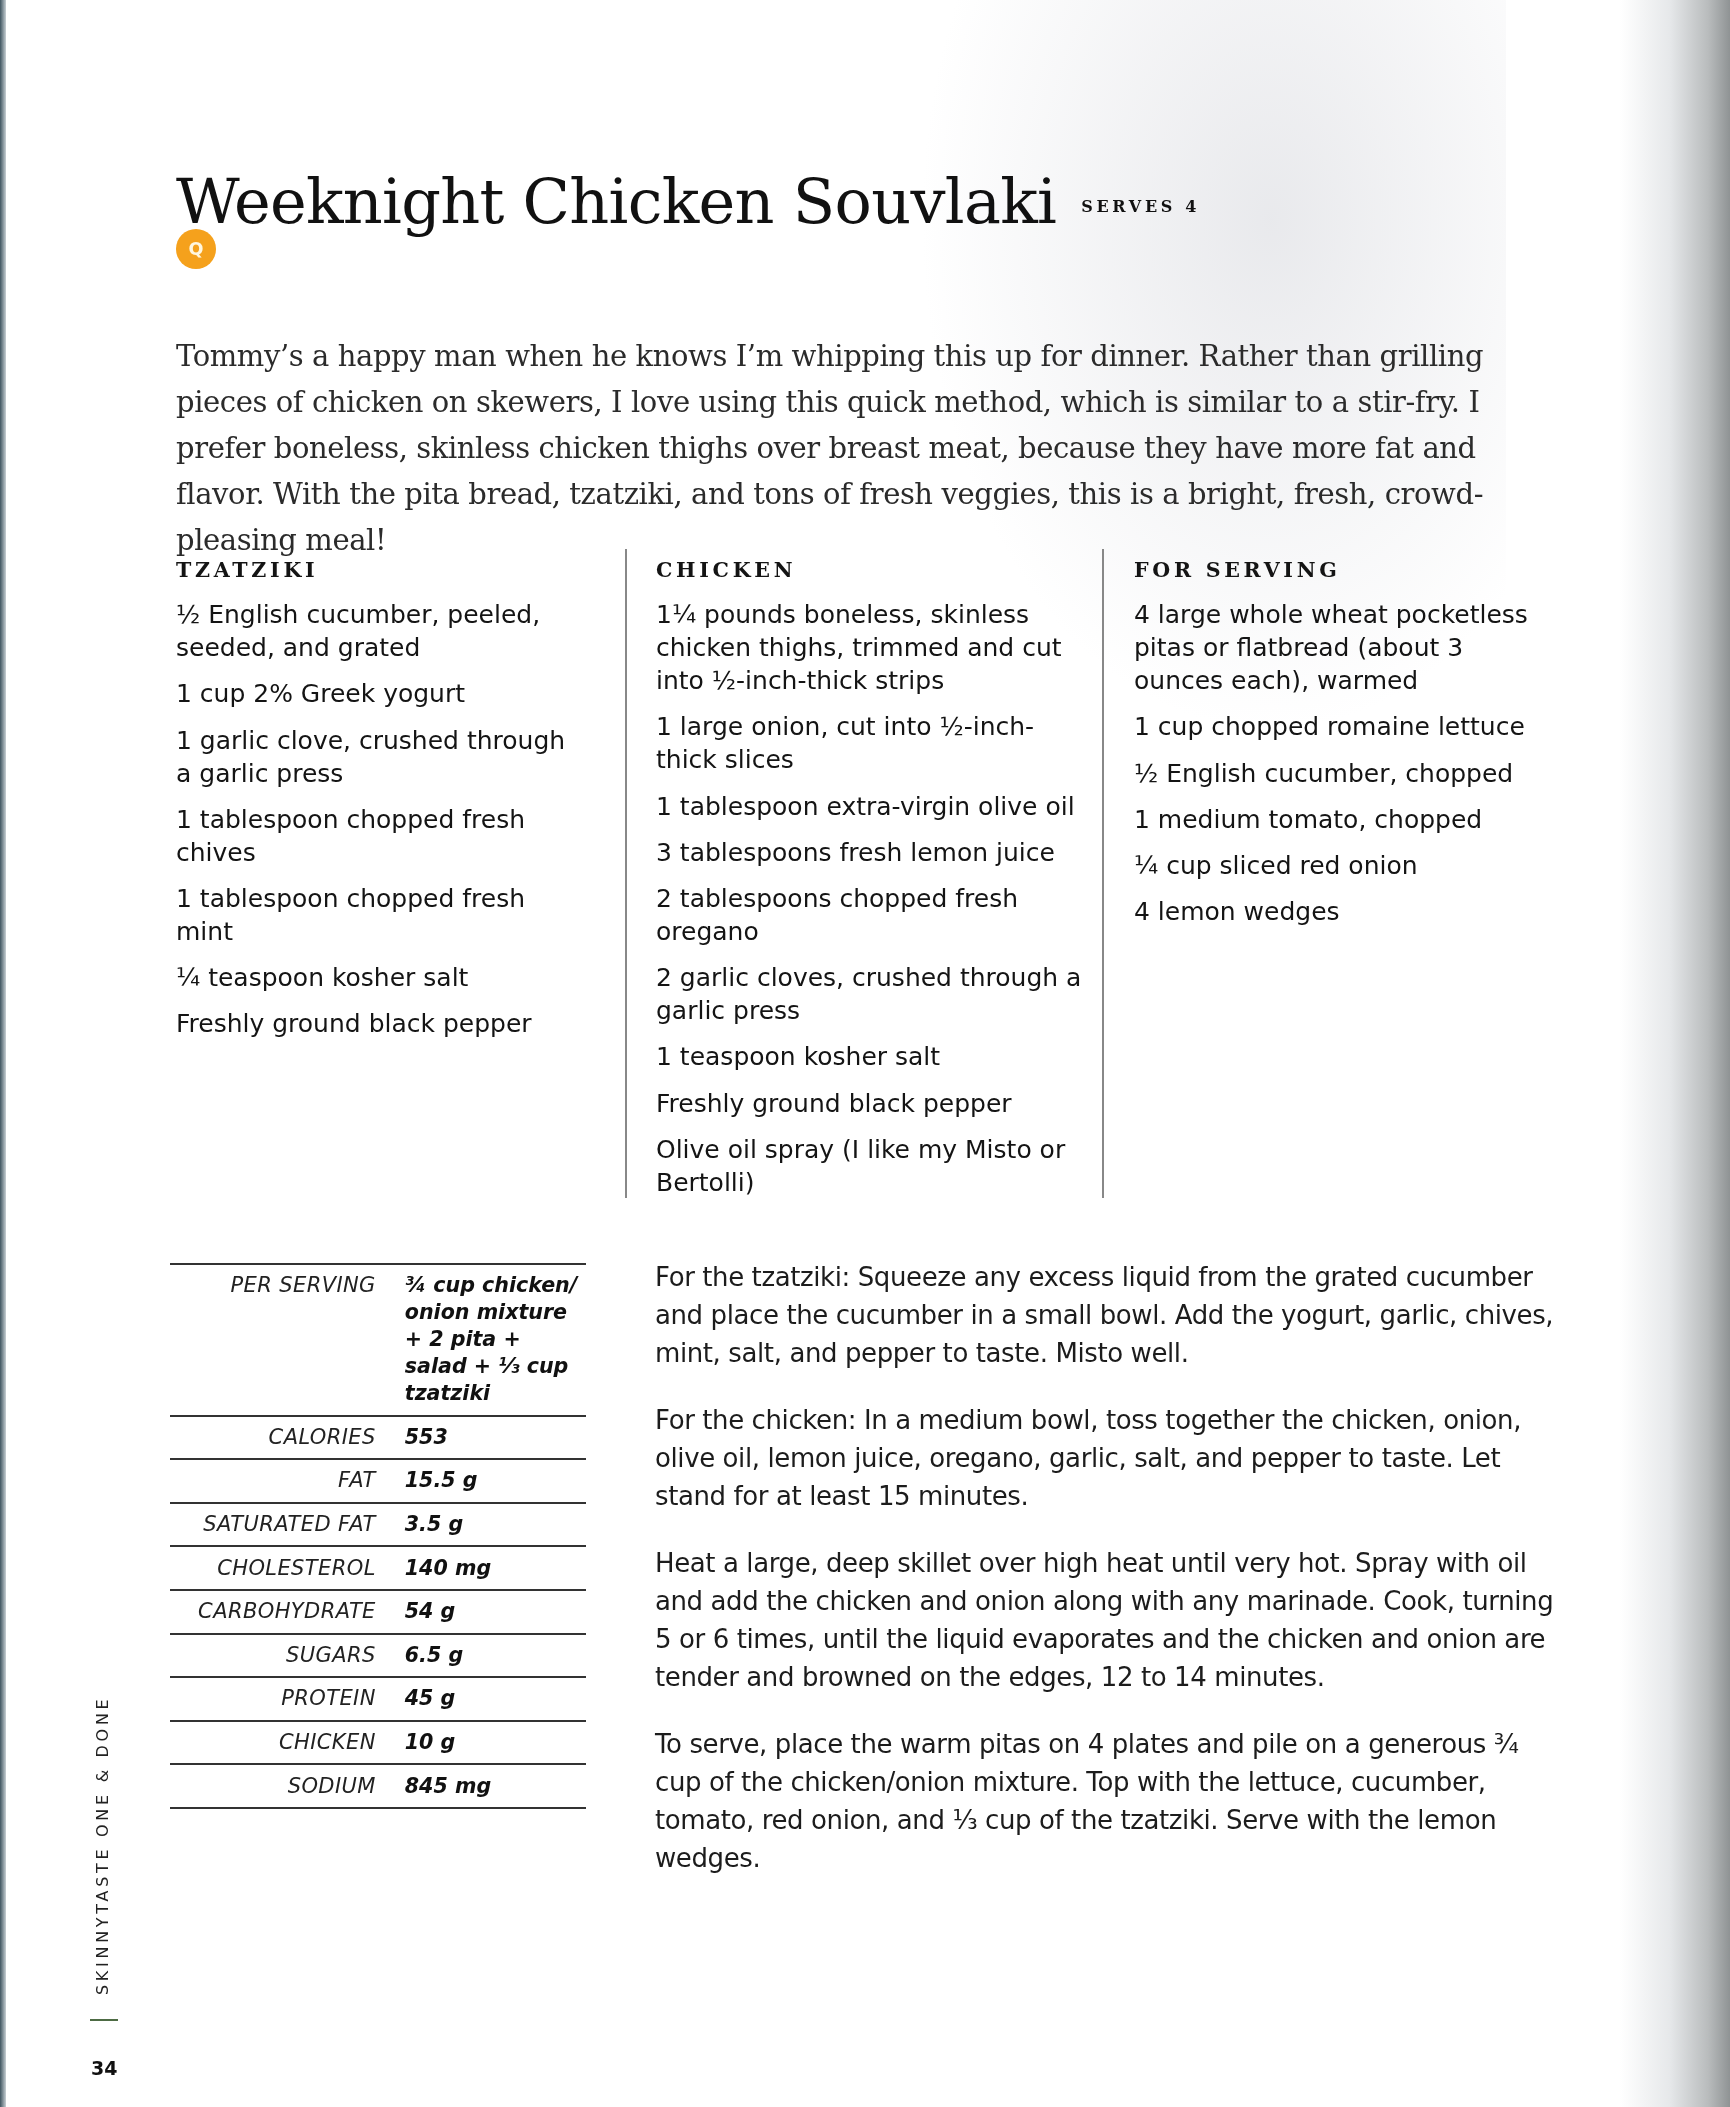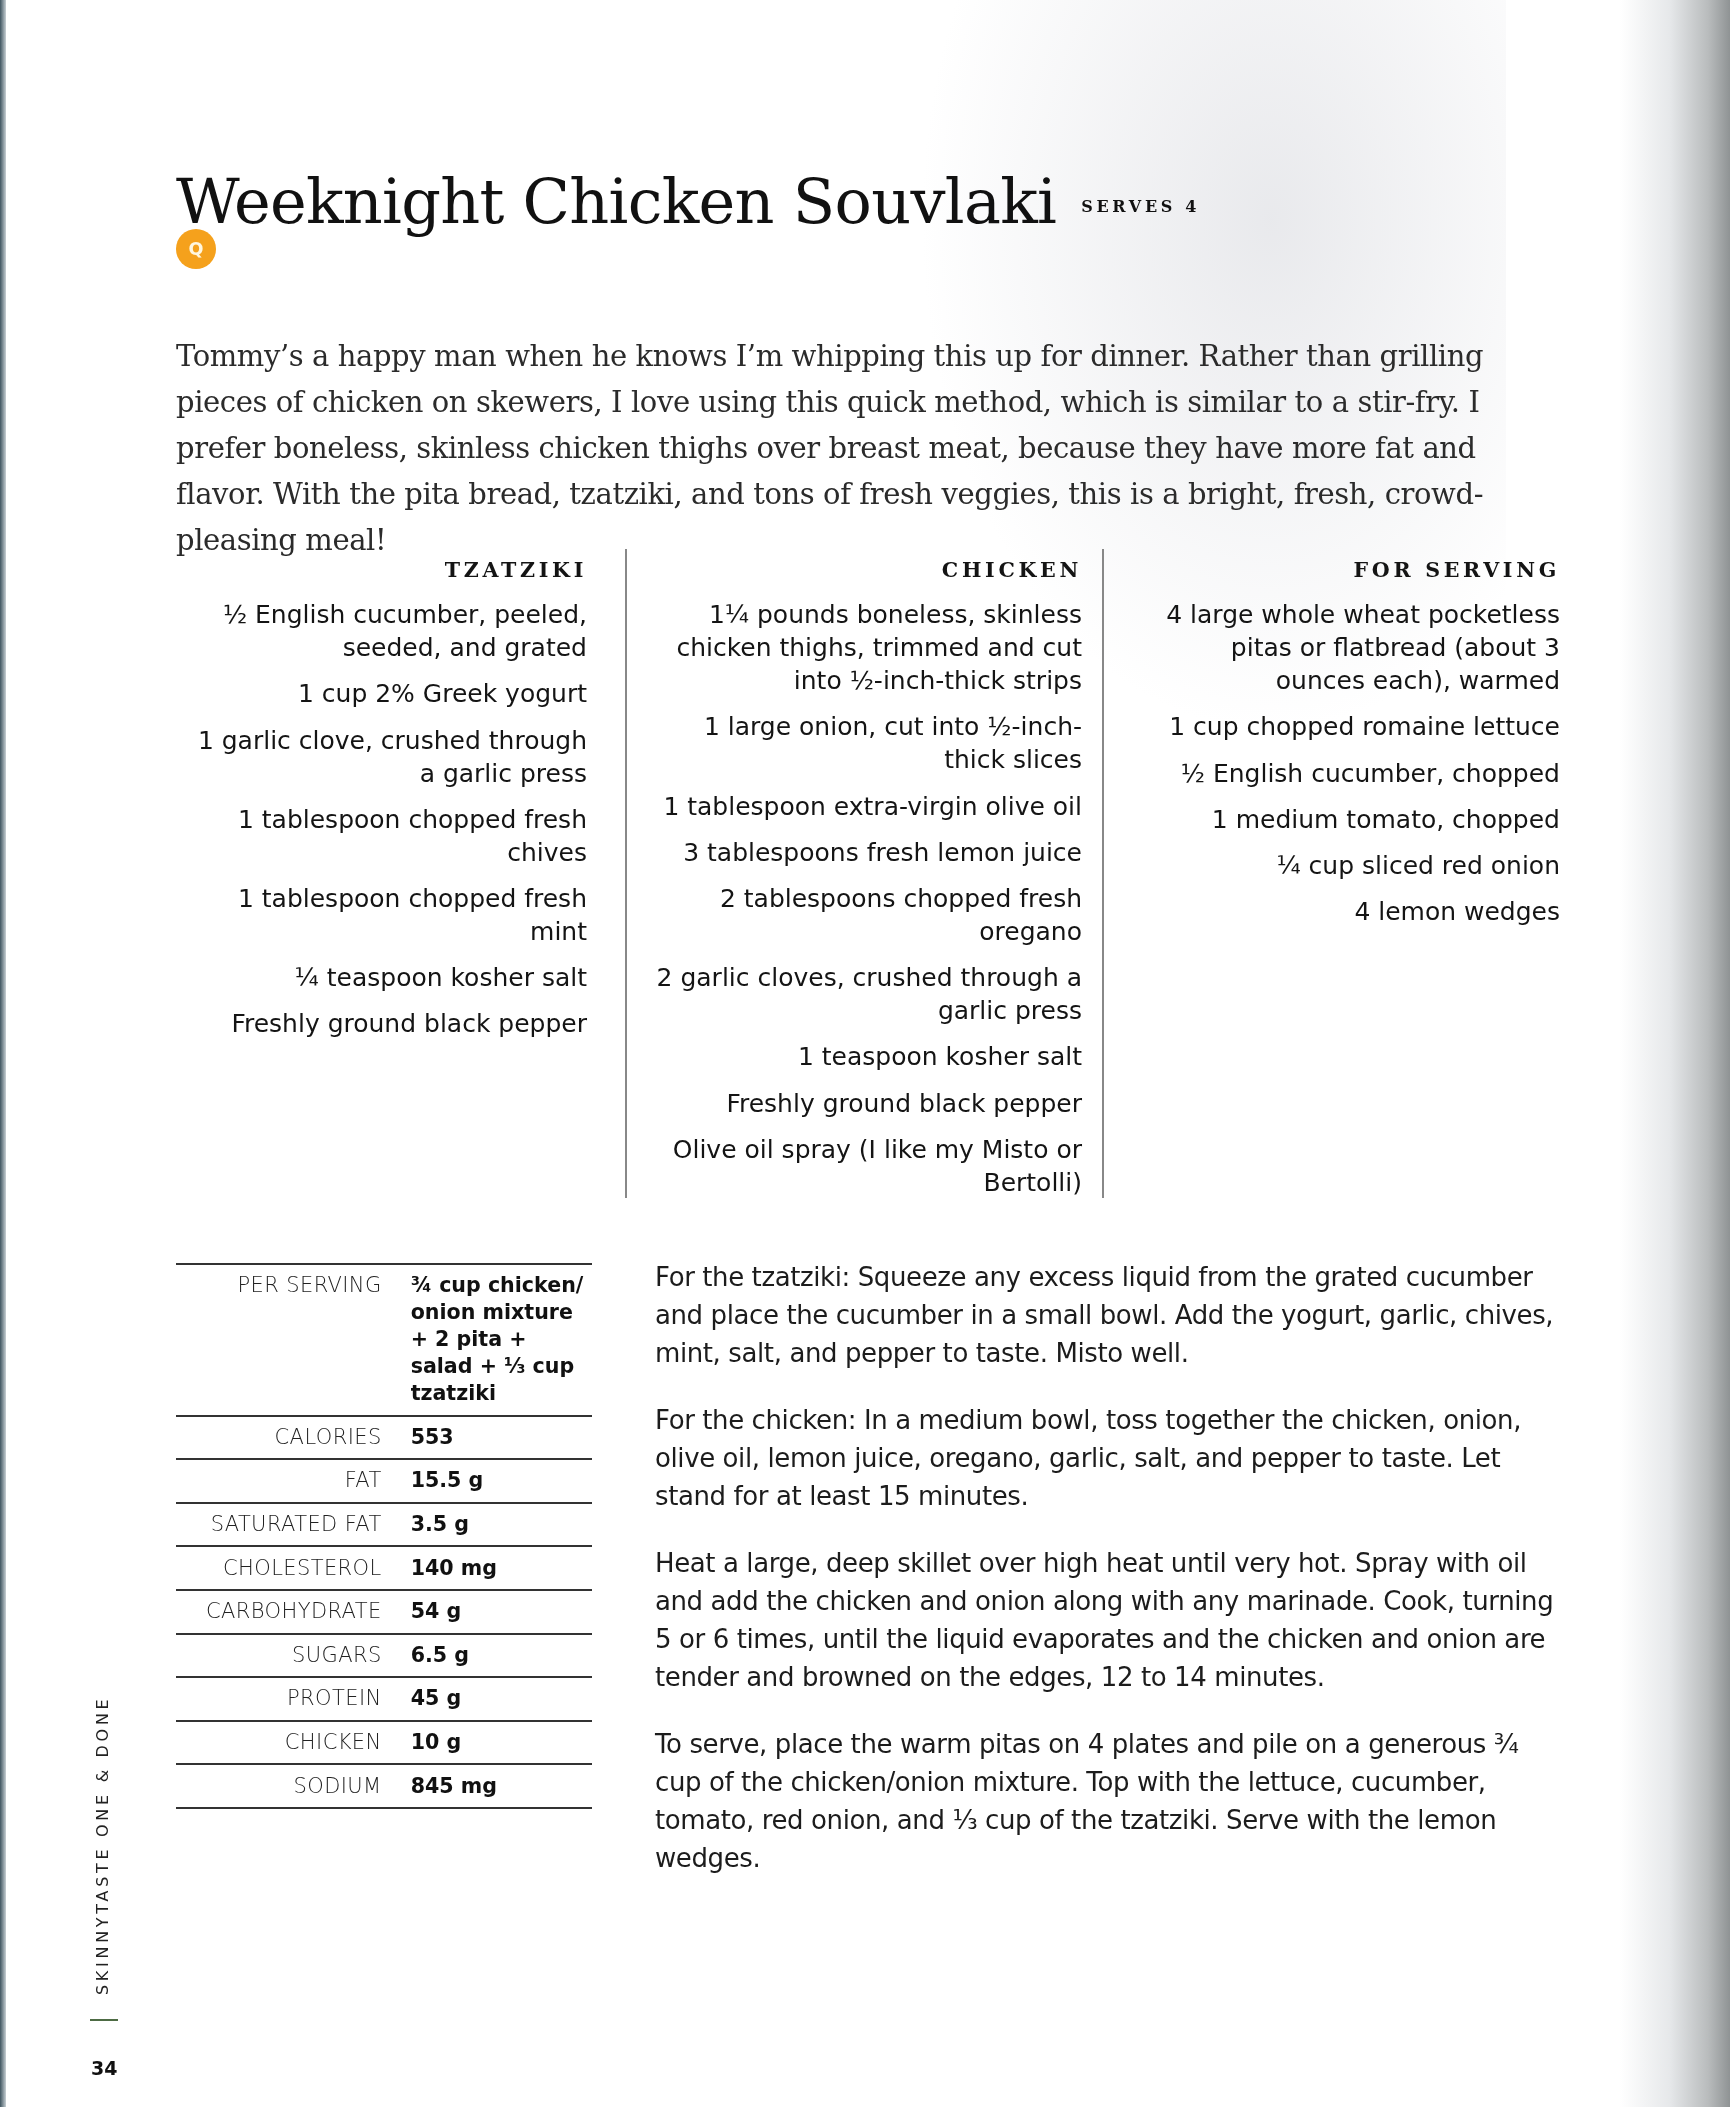--- a/index.html
+++ b/index.html
@@ -39,38 +39,39 @@
       display: flex; align-items: center; justify-content: center;
     }
     .intro {
       position: absolute; left: 176px; top: 304px; width: 1389px;
       font-family: "DejaVu Serif", serif; font-size: 29px; line-height: 46px;
       color: #2b2b2b; font-weight: 300; letter-spacing: -0.4px;
     }
 
     .col {
       position: absolute; top: 556px;
-      font-size: 25px; line-height: 33px; color: #141414; font-weight: 500; text-align: right;
+      font-size: 25px; line-height: 33px; color: #141414; font-weight: 500;
     }
     .col h3 {
       margin: 0 0 13.2px 0; font-family: "DejaVu Serif", serif; font-size: 20.6px;
       letter-spacing: 3.7px; font-weight: bold; line-height: 29px;
     }
     .col ul { list-style: none; margin: 0; padding: 0; }
     .col li { margin-bottom: 13.2px; }
     .col-1 { left: 176px; width: 411px; }
     .col-2 { left: 656px; width: 426px; }
     .col-3 { left: 1134px; width: 426px; }
     .divider {
       position: absolute; top: 549px; width: 1.5px; height: 649px; background: #888;
     }
 
     .nutrition {
-      position: absolute; left: 176px; top: 1263px; width: 416px;
+      position: absolute; left: 170px; top: 1263px; width: 416px;
       border-collapse: collapse;
+      font-style: italic;
     }
     .nutrition td {
       border-top: 2.2px solid #333; padding: 7.3px 0; vertical-align: top;
       font-size: 21px; line-height: 27px;
     }
     .nutrition tr:last-child td { border-bottom: 2.2px solid #333; }
     .nutrition .label {
       text-align: right; width: 209px; padding-right: 29px; color: #222;
       letter-spacing: 0.4px; font-weight: 300;
     }

